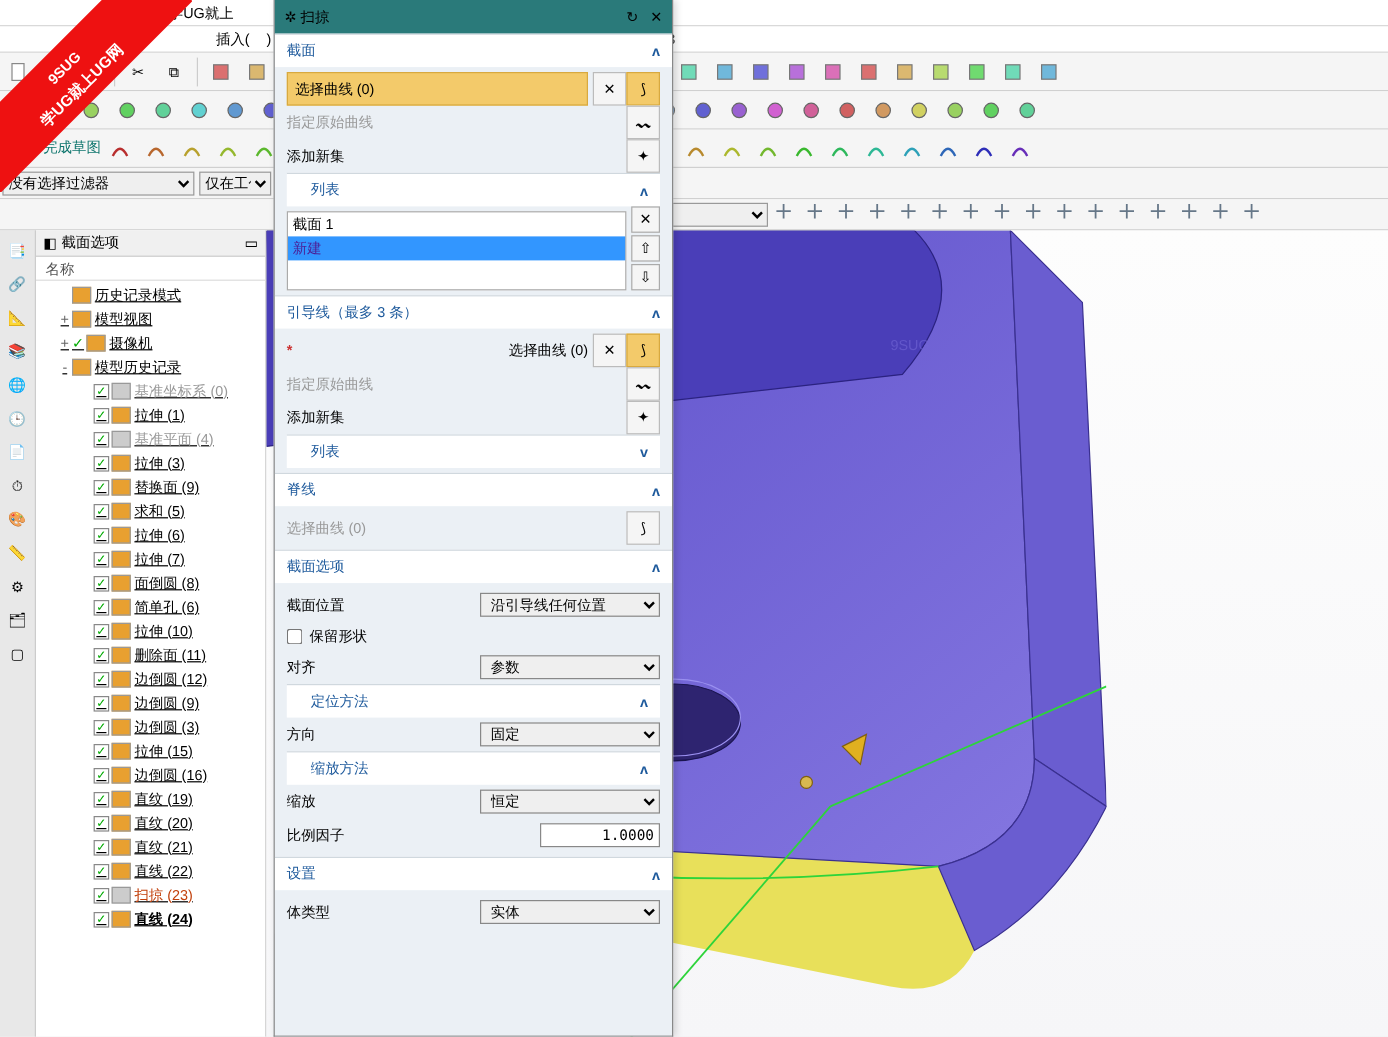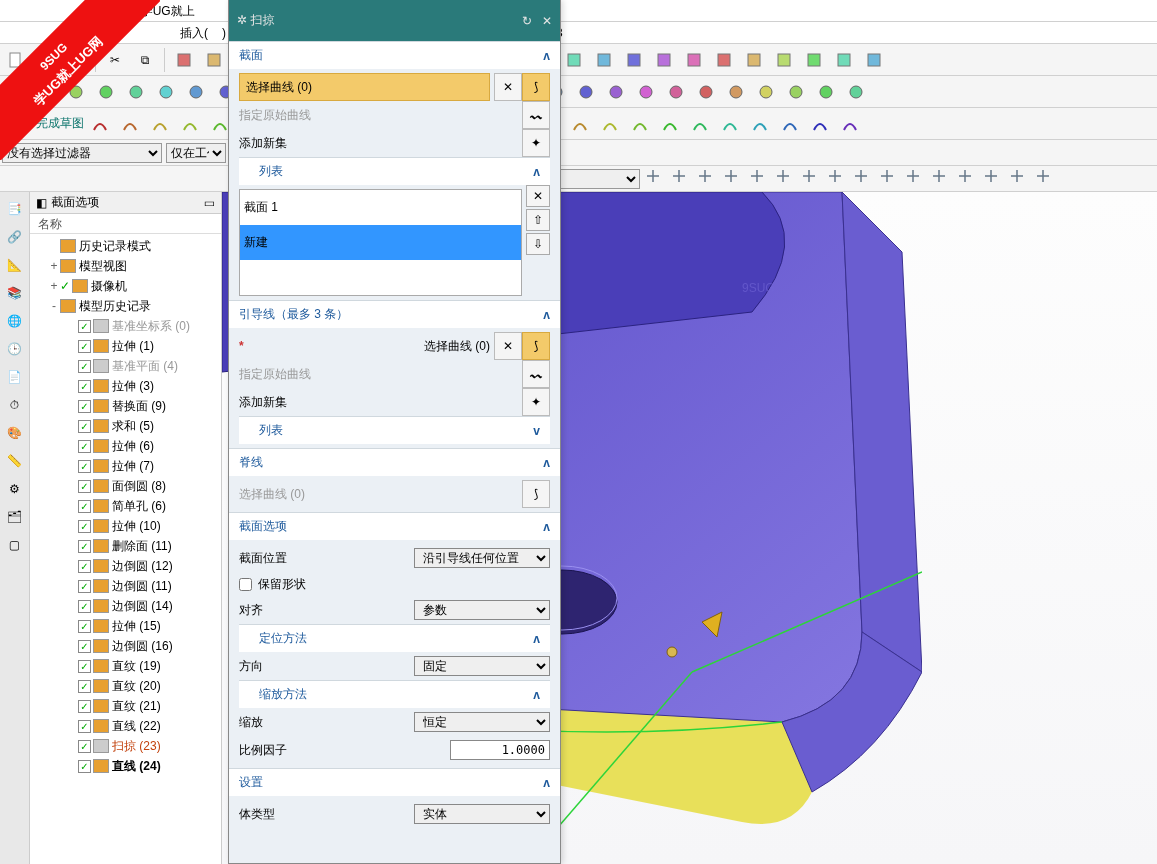--- a/index.html
+++ b/index.html
@@ -23,48 +23,48 @@
 
 
 .main { display: flex; height: calc(864px - 22px - 22px - 32px - 32px - 32px - 26px - 26px); }
 .left-rail { width: 30px; background: #e8e8e8; border-right: 1px solid #ccc; display: flex; flex-direction: column; gap: 6px; padding-top: 6px; align-items: center; }
 .left-rail .rail-icon { width: 22px; height: 22px; cursor: pointer; display:flex; align-items:center; justify-content:center; }
 
 
 .navigator { width: 192px; background: #fff; border-right: 1px solid #ccc; display: flex; flex-direction: column; }
 .nav-header { height: 22px; background: #f0f0f0; border-bottom: 1px solid #ccc; display: flex; align-items: center; padding: 0 6px; justify-content: space-between; }
 .nav-col-header { height: 20px; border-bottom: 1px solid #ddd; padding-left: 8px; line-height: 20px; color: #555; }
-.tree { flex: 1; overflow-y: auto; padding: 2px 0; }
+.tree { flex: 1; overflow-y: auto; padding: 2px 0; text-decoration: underline; }
 .tree-row { height: 20px; display: flex; align-items: center; padding-left: 4px; white-space: nowrap; cursor: pointer; }
 .tree-row .indent { display: inline-block; }
 .tree-row .chk { width: 13px; height: 13px; border: 1px solid #888; margin-right: 2px; display: inline-flex; align-items: center; justify-content: center; color: #0a0; font-size: 10px; }
 .tree-row .text.bold { font-weight: bold; }
 
 
 .dialog { position: absolute; left: 228px; top: 0; width: 333px; height: 864px; background: #ebf0f5; border: 1px solid #888; border-top: none; box-shadow: 2px 0 6px rgba(0,0,0,0.15); display:flex; flex-direction:column;}
-.dlg-title { height: 41px; background: #2a7a7a; color: #e5e5e5; display: flex; align-items: center; padding: 0 8px; justify-content: space-between; }
+.dlg-title { height: 28px; background: #2a7a7a; color: #000000; display: flex; align-items: center; padding: 0 8px; justify-content: space-between; }
 .dlg-title .right { display:flex; gap:10px; }
 .dlg-body { flex:1; overflow-y:auto; }
 .dlg-section-head { background: #fff; color: #1e5a9c; height: 28px; display: flex; align-items: center; padding: 0 10px; justify-content: space-between; border-top: 1px solid #d0d8de; cursor:pointer;}
 .dlg-section-head.sub { padding-left: 20px; }
 .collapse-icon { color: #1e5a9c; font-weight: bold; }
 .dlg-content { background: #ebf0f5; padding: 4px 10px; }
 .select-row { height: 28px; display: flex; align-items: center; justify-content: space-between; }
 .select-row.highlight { background: #f3ca6a; border: 1px solid #d8a93f; padding: 0 6px; flex:1; }
 .side-btns { display:flex; gap:0; margin-left:4px; }
 .side-btn { width: 28px; height: 28px; border: 1px solid #bbb; background:#f5f5f5; display:flex; align-items:center; justify-content:center; cursor:pointer; }
 .side-btn.active { background: #f3ca6a; border-color:#d8a93f; }
 .disabled-text { color: #999; }
 .list-box { border: 1px solid #aaa; background: #fff; margin-top:4px; }
-.list-row { height: 35px; display:flex; align-items:center; padding-left:4px; }
-.list-row.sel { background:#3296ff; color:#000000; }
+.list-row { height: 20px; display:flex; align-items:center; padding-left:4px; }
+.list-row.sel { background:#3296ff; color:#4c1d95; }
 .list-btns { display:flex; flex-direction:column; gap:2px; margin-left:4px; }
 .list-btn { width:24px; height:22px; border:1px solid #aaa; background:#f5f5f5; display:flex;align-items:center;justify-content:center; cursor:pointer;}
 .field-row { display:flex; align-items:center; height:28px; justify-content:space-between; }
-.field-row select, .field-row input[type=text] { width: 136px; height: 20px; border:1px solid #888; font-size:12px; padding:0 4px; }
+.field-row select, .field-row input[type=text] { width: 150px; height: 20px; border:1px solid #888; font-size:12px; padding:0 4px; }
 .field-row.num input { text-align:right; width:100px; font-family:monospace; }
 .checkbox-row { display:flex; align-items:center; gap:6px; height:24px; }
 .flex-pair { display:flex; }
 .asterisk { color:#c33; margin-right:4px; font-weight:bold; }
 
 
 .viewport { flex: 1; background: linear-gradient(180deg, #fdfdfd 0%, #f6f6f8 100%); position: relative; overflow:hidden; }
 .viewport svg { position:absolute; top:0; left:0; }
 
 
@@ -699,27 +699,27 @@
         <div class="tree-row">
           <span class="indent" style="width: 44px;"></span>
           <span class="chk">✓</span>
           <span style="width: 16px; height: 14px; display: inline-block; margin-right: 3px; background: rgb(232, 160, 48); border: 1px solid rgb(153, 153, 153);"></span>
           <span class="text">边倒圆 (12)</span>
         </div>
         <div class="tree-row">
           <span class="indent" style="width: 44px;"></span>
           <span class="chk">✓</span>
           <span style="width: 16px; height: 14px; display: inline-block; margin-right: 3px; background: rgb(232, 160, 48); border: 1px solid rgb(153, 153, 153);"></span>
-          <span class="text">边倒圆 (11)</span>
-        </div>
-        <div class="tree-row">
-          <span class="indent" style="width: 44px;"></span>
-          <span class="chk">✓</span>
-          <span style="width: 16px; height: 14px; display: inline-block; margin-right: 3px; background: rgb(232, 160, 48); border: 1px solid rgb(153, 153, 153);"></span>
-          <span class="text">边倒圆 (14)</span>
+          <span class="text">边倒圆 (9)</span>
+        </div>
+        <div class="tree-row">
+          <span class="indent" style="width: 44px;"></span>
+          <span class="chk">✓</span>
+          <span style="width: 16px; height: 14px; display: inline-block; margin-right: 3px; background: rgb(232, 160, 48); border: 1px solid rgb(153, 153, 153);"></span>
+          <span class="text">边倒圆 (3)</span>
         </div>
         <div class="tree-row">
           <span class="indent" style="width: 44px;"></span>
           <span class="chk">✓</span>
           <span style="width: 16px; height: 14px; display: inline-block; margin-right: 3px; background: rgb(232, 160, 48); border: 1px solid rgb(153, 153, 153);"></span>
           <span class="text">拉伸 (15)</span>
         </div>
         <div class="tree-row">
           <span class="indent" style="width: 44px;"></span>
           <span class="chk">✓</span>

